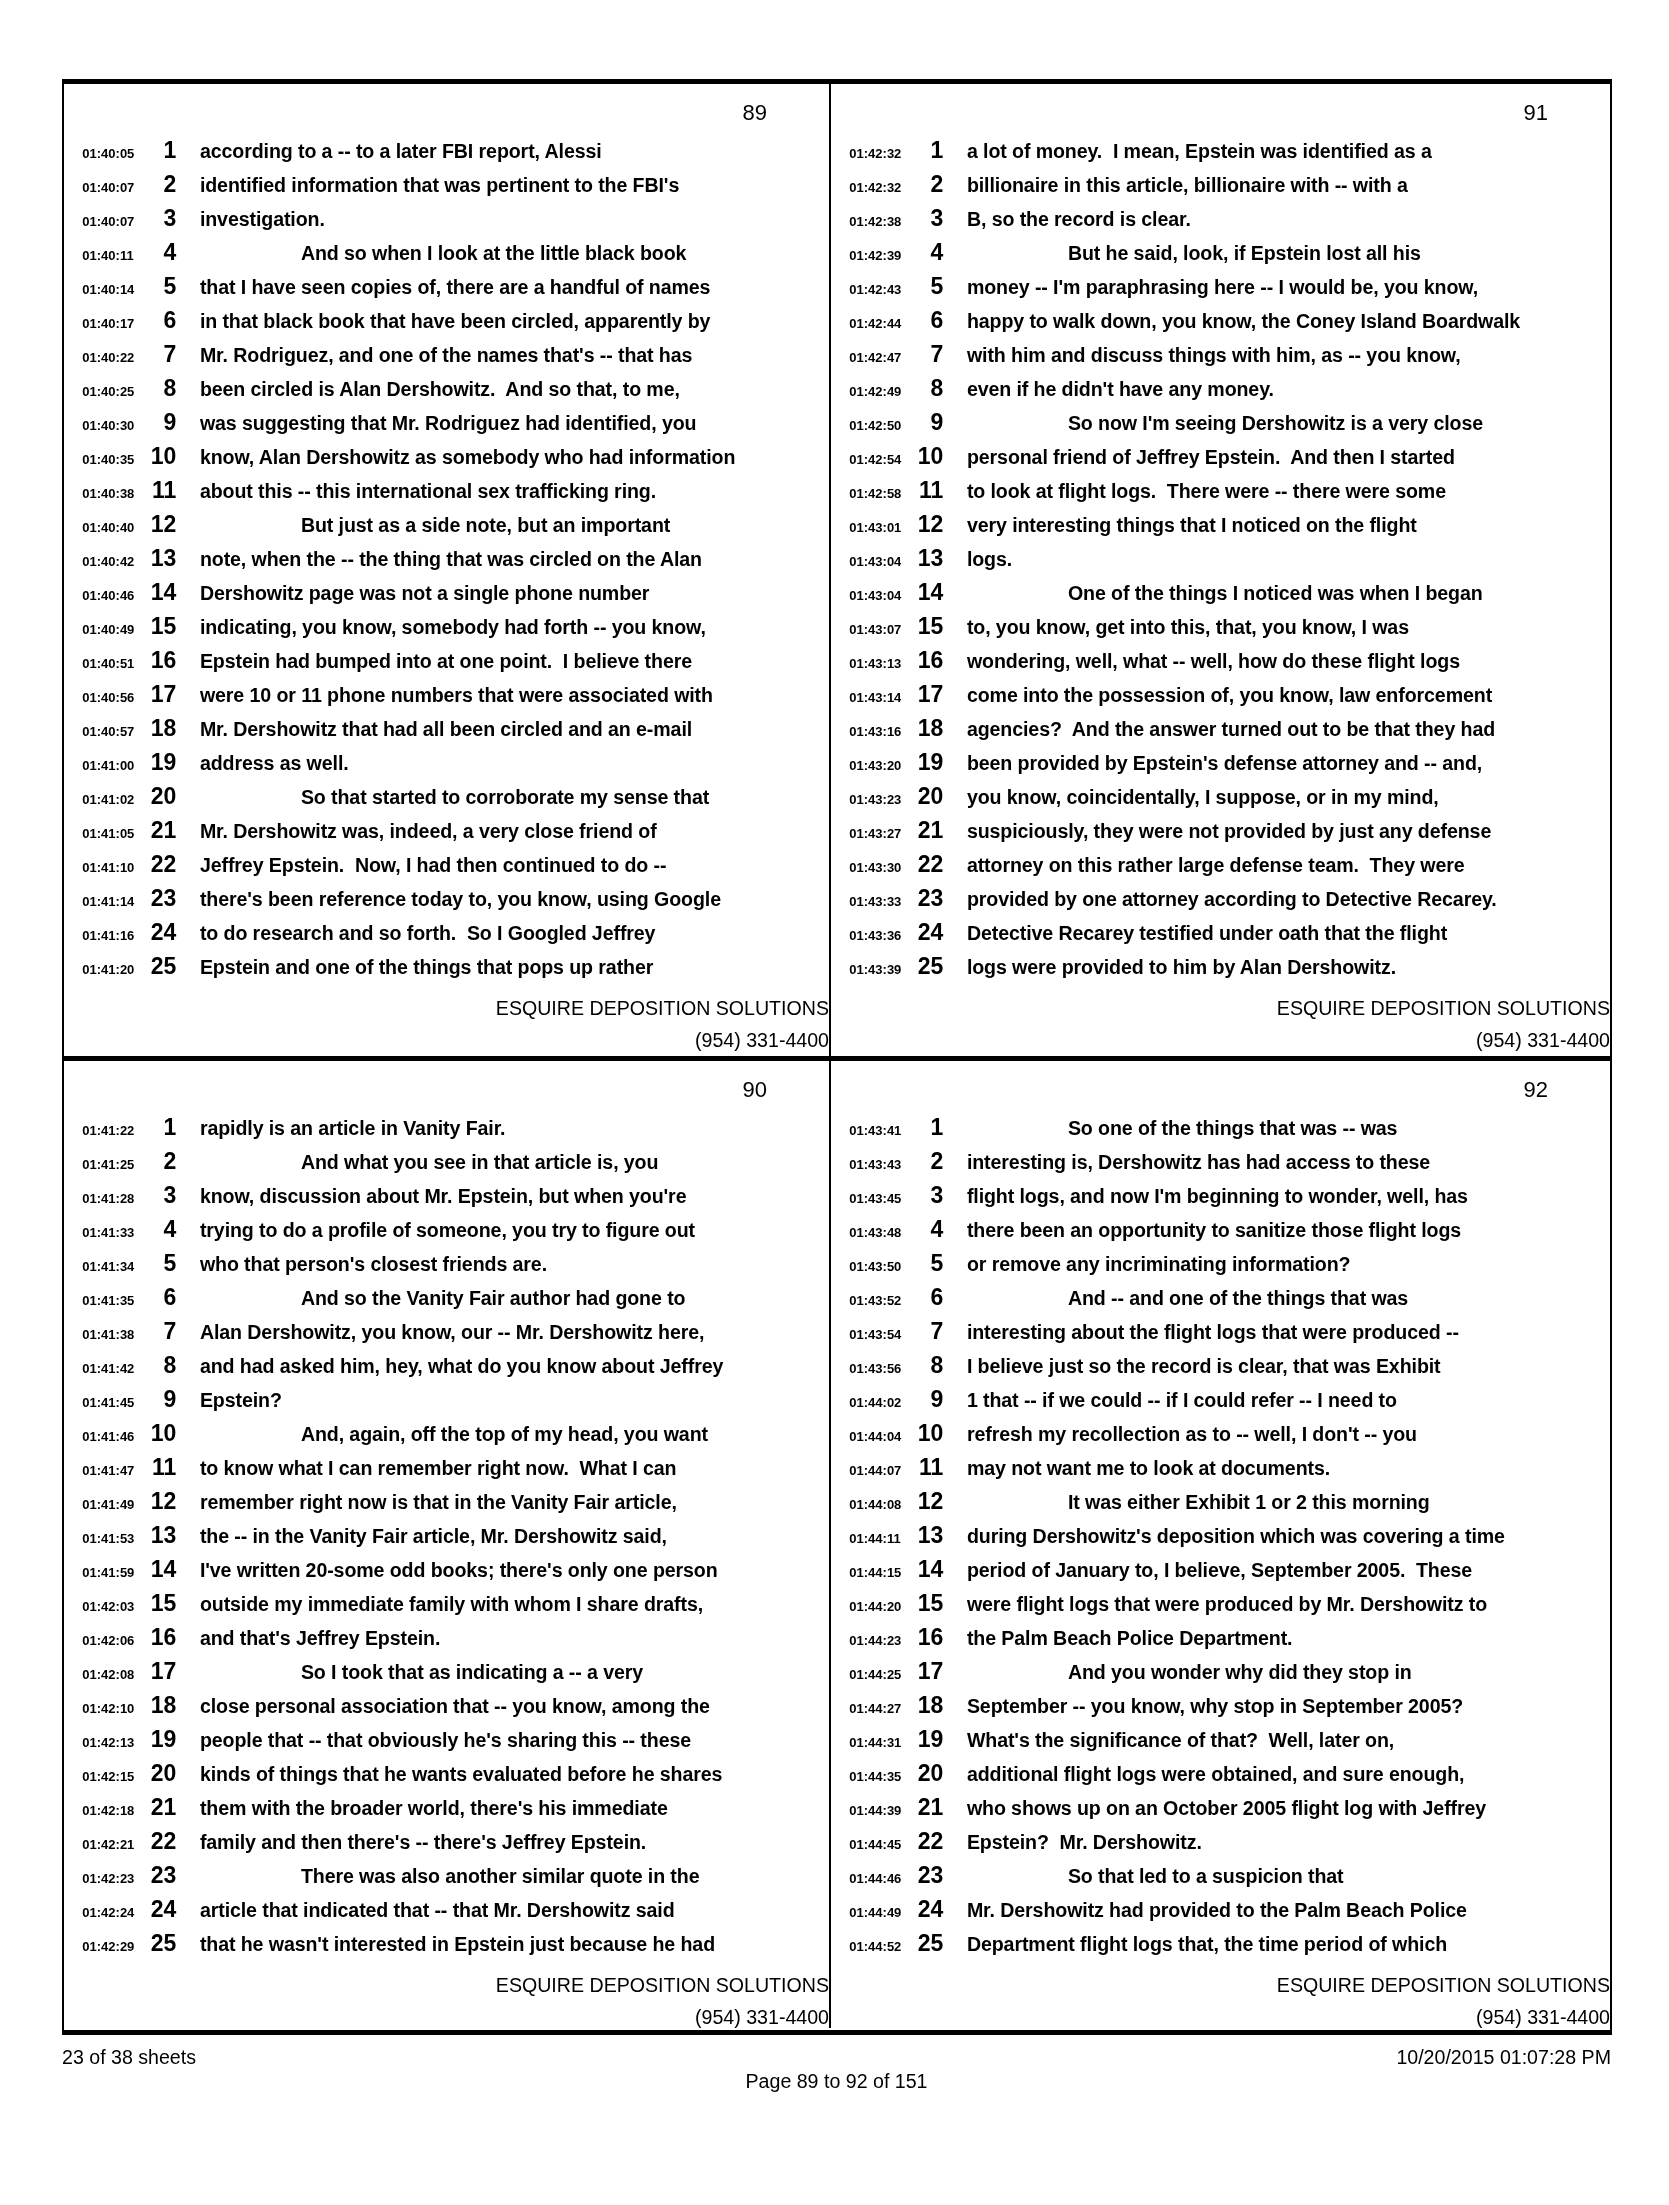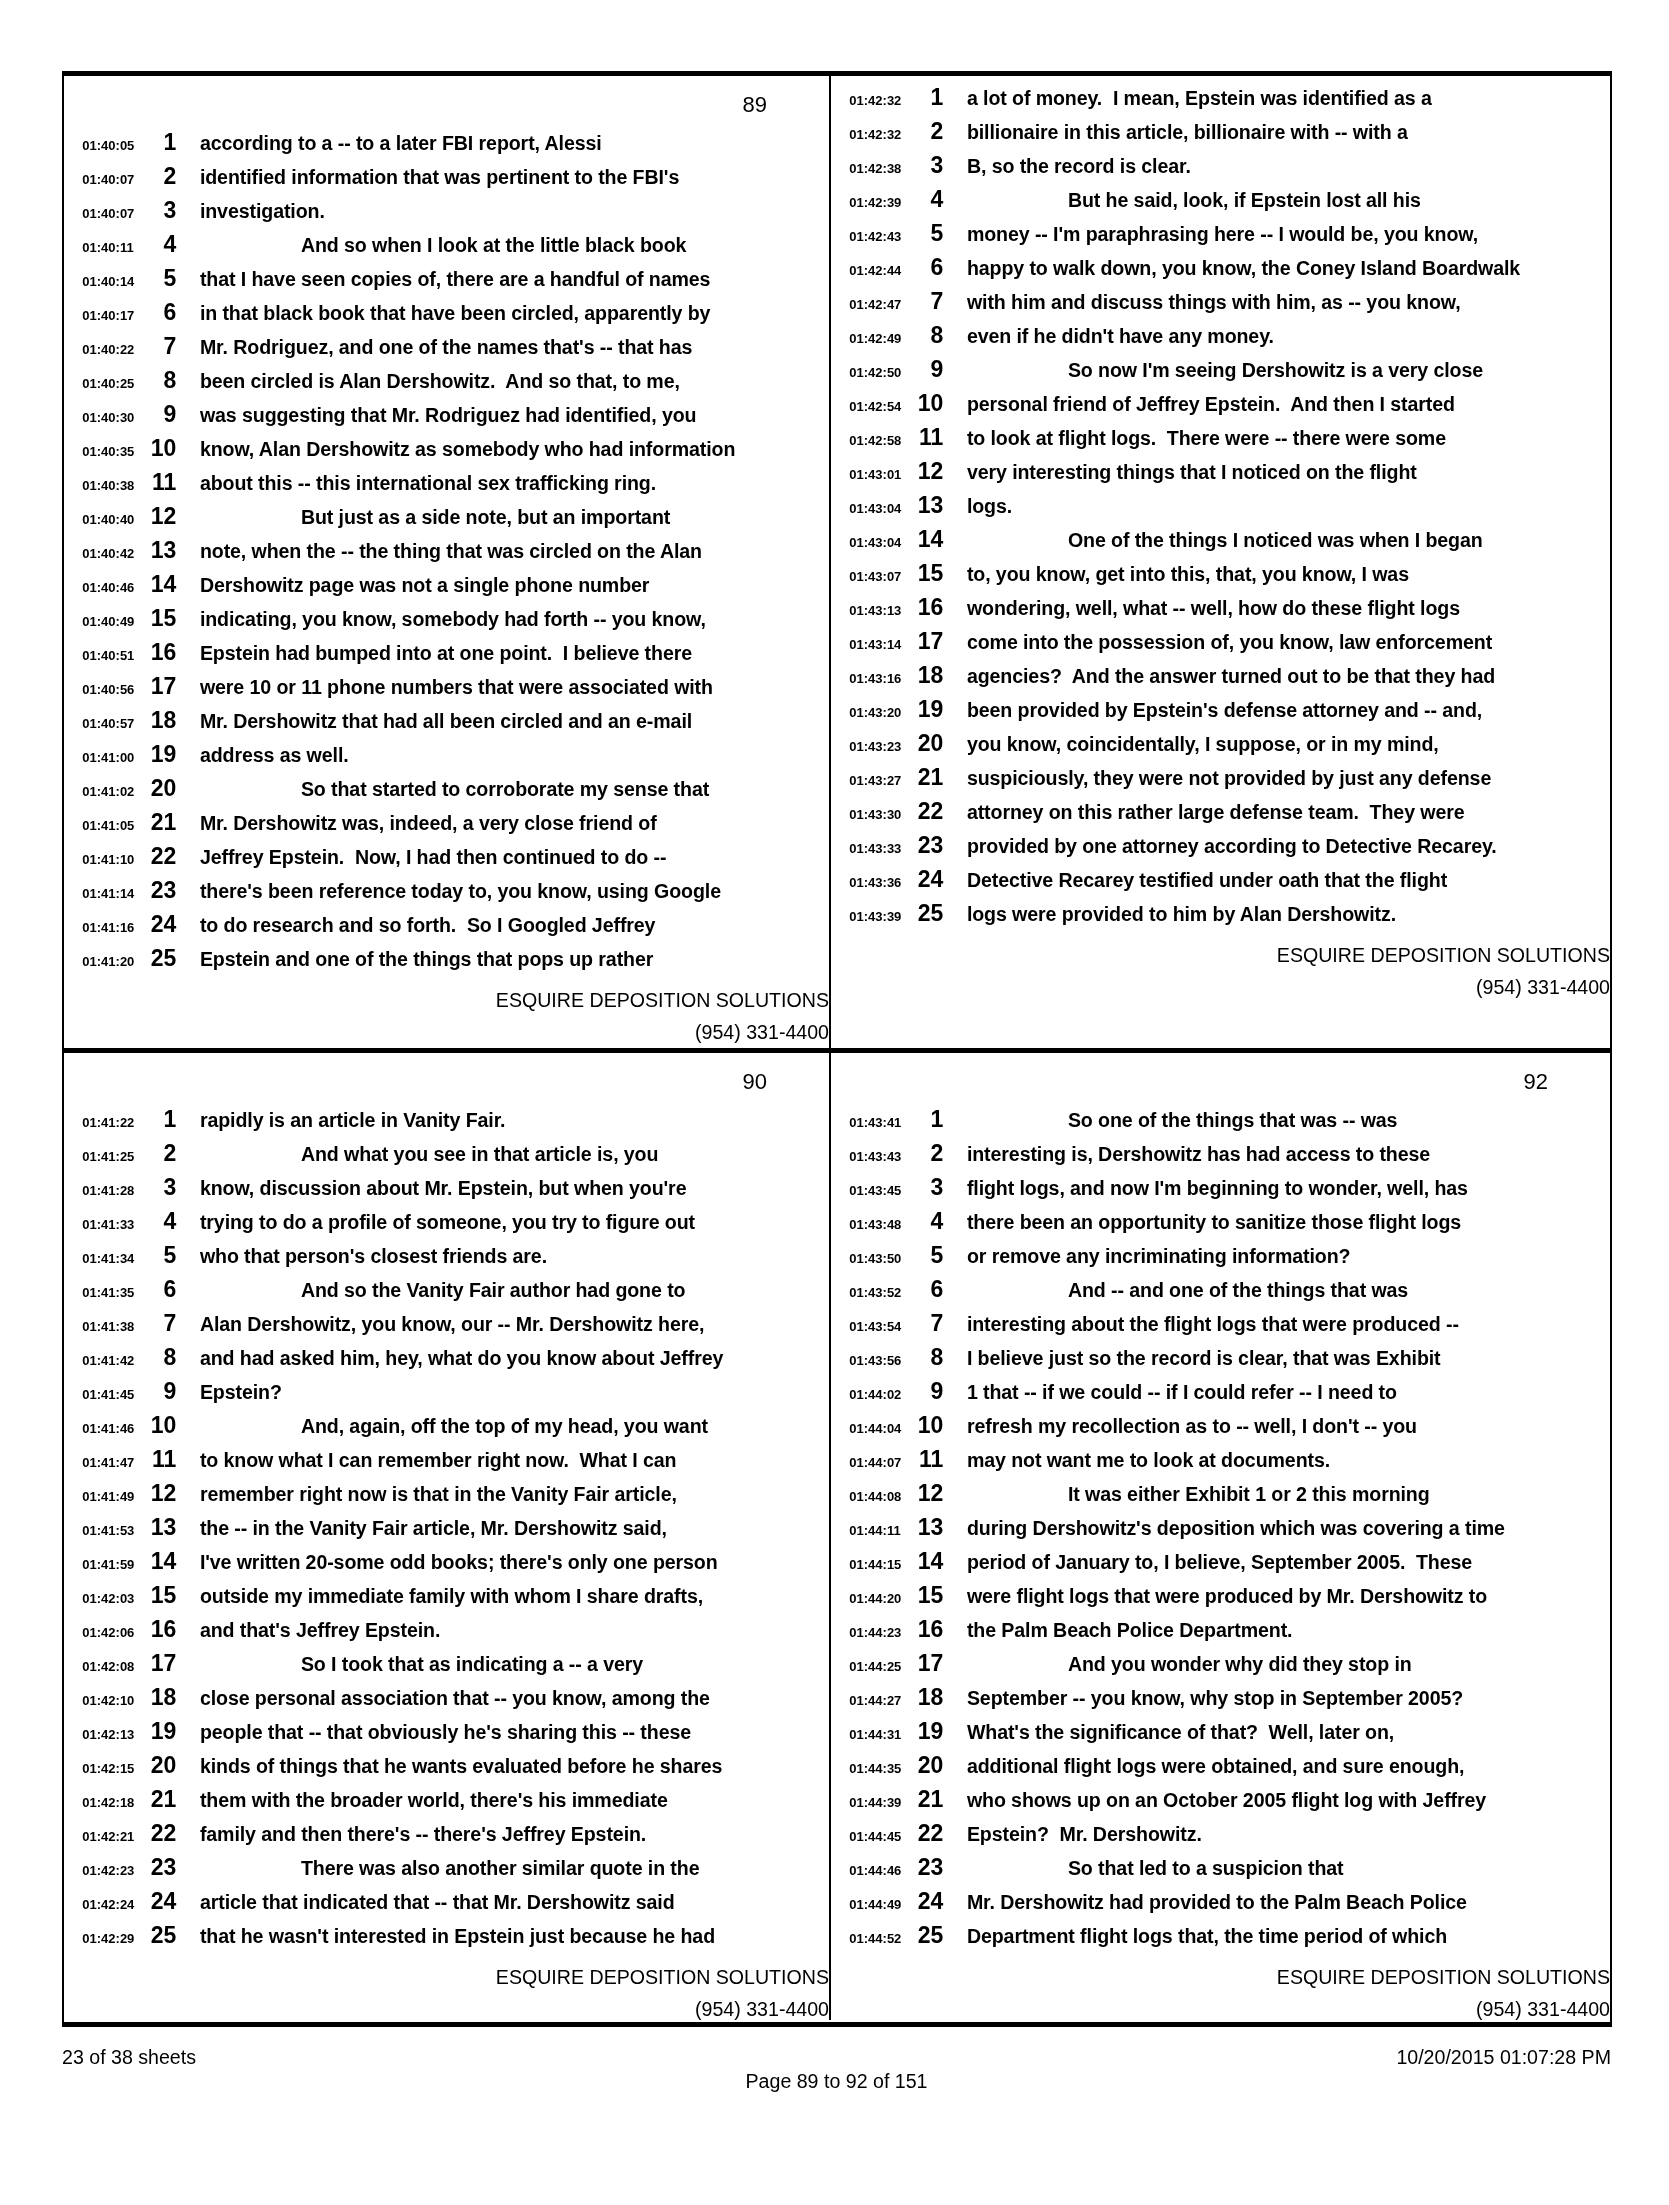--- a/index.html
+++ b/index.html
@@ -5,21 +5,21 @@
   html,body{margin:0;padding:0;background:#e8e8e8;}
   .page{
     position:relative;
     width:1669px;height:2205px;
     background:#ffffff;
     font-family:"Liberation Sans", sans-serif;
     color:#000;
     overflow:hidden;
   }
   .grid{
-    position:absolute;left:62px;top:71px;
+    position:absolute;left:62px;top:79px;
     width:1550px;height:1956px;
     box-sizing:border-box;
     border:2px solid #000;
     border-top-width:5.9px;
     border-bottom-width:5.9px;
     display:grid;
     grid-template-columns:767px 779px;
     grid-template-rows:977px 967px;
   }
   .cell{
@@ -234,20 +234,21 @@
             <span class="txt">Epstein and one of the things that pops up rather</span>
           </div>
         </div>
       <div class="cell-footer">
         <div class="org">ESQUIRE DEPOSITION SOLUTIONS</div>
         <div class="phone">(954) 331-4400</div>
       </div>
     </section>
 
     <section class="cell r1">
+      <div class="pagenum">91</div>
       <div class="lines">
           <div class="line">
             <span class="ts">01:42:32</span>
             <span class="num">1</span>
             <span class="txt">a lot of money.  I mean, Epstein was identified as a</span>
           </div>
           <div class="line">
             <span class="ts">01:42:32</span>
             <span class="num">2</span>
             <span class="txt">billionaire in this article, billionaire with -- with a</span>

